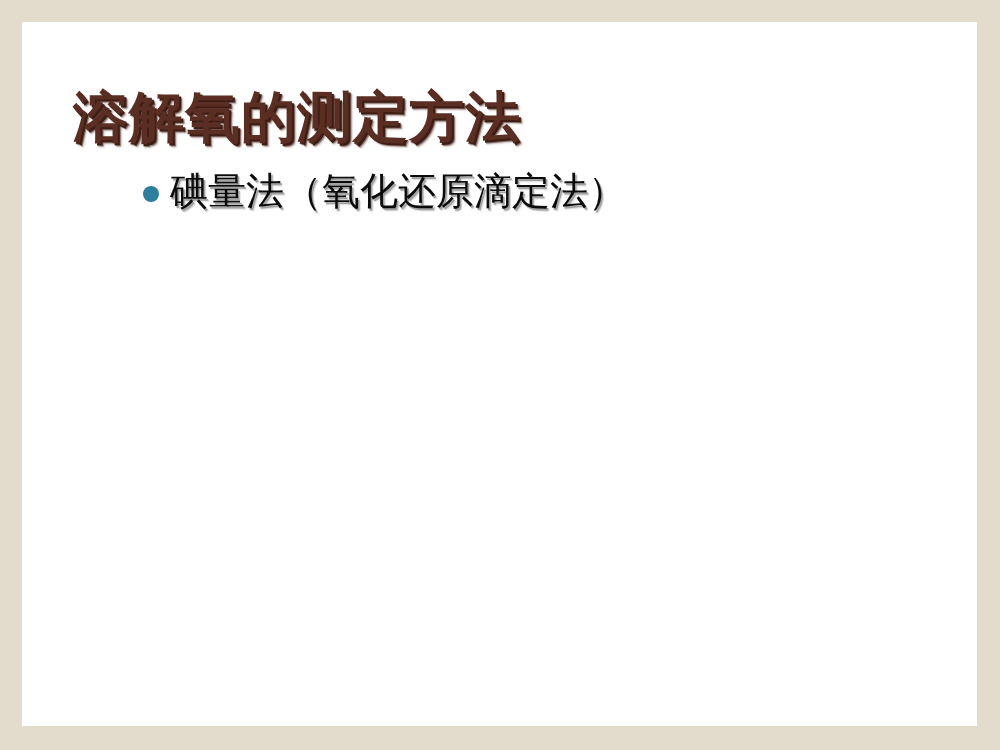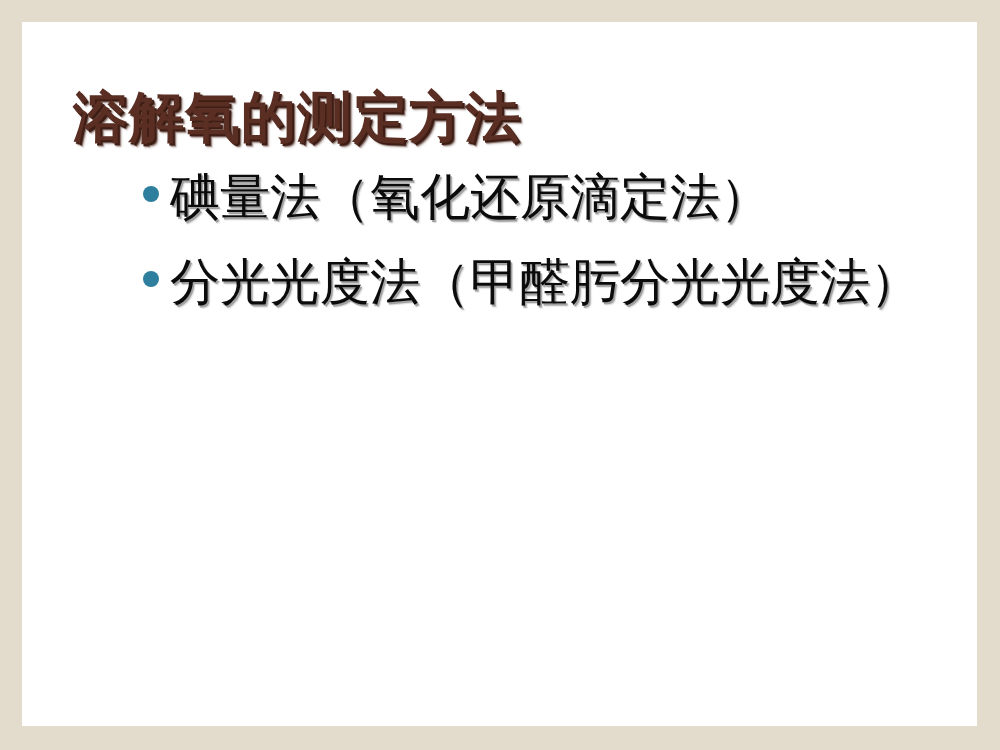--- a/index.html
+++ b/index.html
@@ -76,21 +76,21 @@
     height: 16px;
     border-radius: 50%;
     background: #2d7f9d;
     flex: 0 0 auto;
   }
 
   .bullet-text {
     display: block;
     margin-left: 27px;
     font-family: "DejaVu Sans", "Liberation Sans", sans-serif;
-    font-size: 50px;
+    font-size: 38px;
     line-height: 1;
     font-weight: 400;
     color: #0b0b0b;
     white-space: nowrap;
     text-shadow:
       1.5px 1.5px 0 rgba(150,150,150,0.85),
       2.5px 2.5px 1px rgba(190,190,190,0.55);
   }
 </style>
 </head>
@@ -102,21 +102,17 @@
     <h1 class="slide-title">溶解氧的测定方法</h1>
 
     <ul class="bullet-list">
 
       <li class="bullet-item">
         <span class="bullet-marker"></span>
         <span class="bullet-text">碘量法（氧化还原滴定法）</span>
       </li>
 
 
-      <li class="bullet-item">
-        <span class="bullet-marker"></span>
-        <span class="bullet-text">分光光度法（甲醛肟分光光度法）</span>
-      </li>
 
     </ul>
 
   </div>
 </div>
 
 </body></html>

